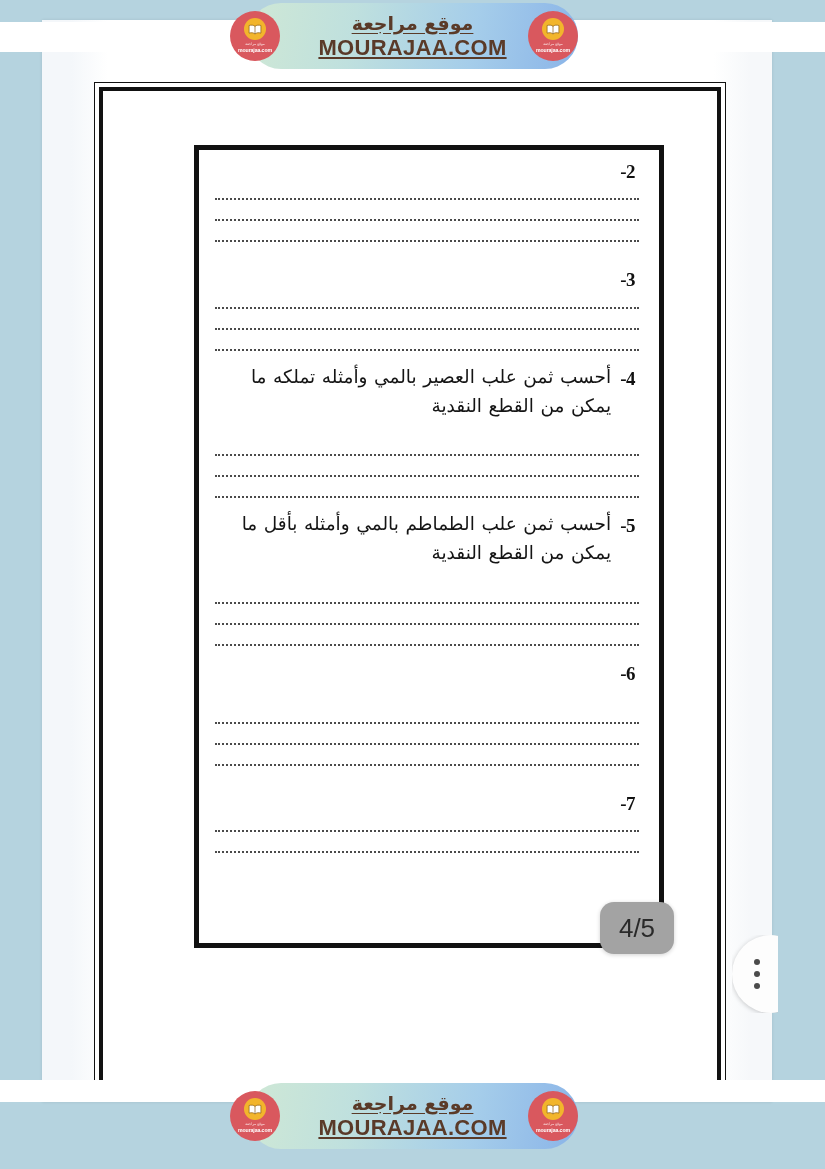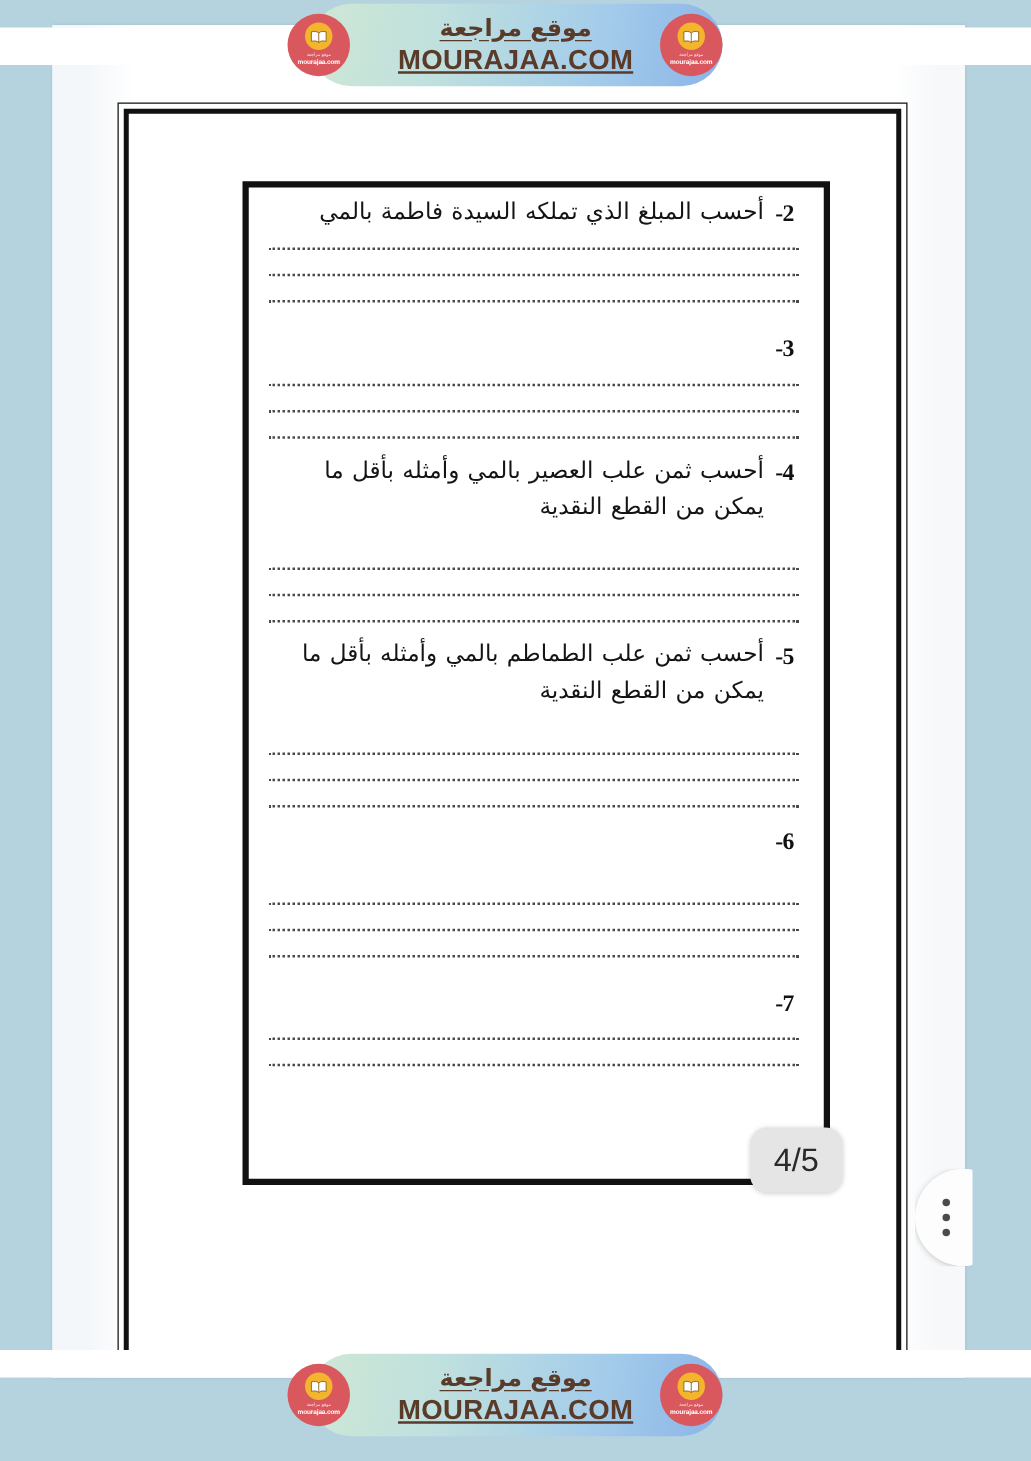--- a/index.html
+++ b/index.html
@@ -136,21 +136,21 @@
   .gap-top-lg { margin-top: 34px; }
 
   
   #page-indicator {
     position: absolute;
     right: 98px;
     bottom: 148px;
     min-width: 74px;
     height: 52px;
     padding: 0 14px;
-    background: #e5e5e5;
+    background: #a3a3a3;
     border-radius: 14px;
     box-shadow: 0 1px 4px rgba(0,0,0,0.18);
     display: flex;
     align-items: center;
     justify-content: center;
     font-family: "Liberation Sans", sans-serif;
     font-size: 26px;
     color: #2a2a2a;
     direction: ltr;
     z-index: 40;
@@ -331,21 +331,20 @@
     <div id="outer-frame">
       <div id="outer-frame-inner"></div>
     </div>
 
     <div id="content-frame">
       <div id="exercise-list">
 
         <div class="exercise">
           <div class="ex-body">
             <div class="ex-number">-2</div>
-            <div class="ex-text">أحسب المبلغ الذي تملكه السيدة فاطمة بالمي</div>
           </div>
           <div class="answer-lines gap-top-sm">
             <div class="rule"></div>
             <div class="rule"></div>
             <div class="rule"></div>
           </div>
         </div>
 
         <div class="exercise gap-top-md">
           <div class="ex-body">
@@ -354,21 +353,21 @@
           <div class="answer-lines gap-top-sm">
             <div class="rule"></div>
             <div class="rule"></div>
             <div class="rule"></div>
           </div>
         </div>
 
         <div class="exercise gap-top-sm">
           <div class="ex-body">
             <div class="ex-number">-4</div>
-            <div class="ex-text">أحسب ثمن علب العصير بالمي وأمثله بأقل ما يمكن من القطع النقدية</div>
+            <div class="ex-text">أحسب ثمن علب العصير بالمي وأمثله تملكه ما يمكن من القطع النقدية</div>
           </div>
           <div class="answer-lines gap-top-lg">
             <div class="rule"></div>
             <div class="rule"></div>
             <div class="rule"></div>
           </div>
         </div>
 
         <div class="exercise gap-top-sm">
           <div class="ex-body">

